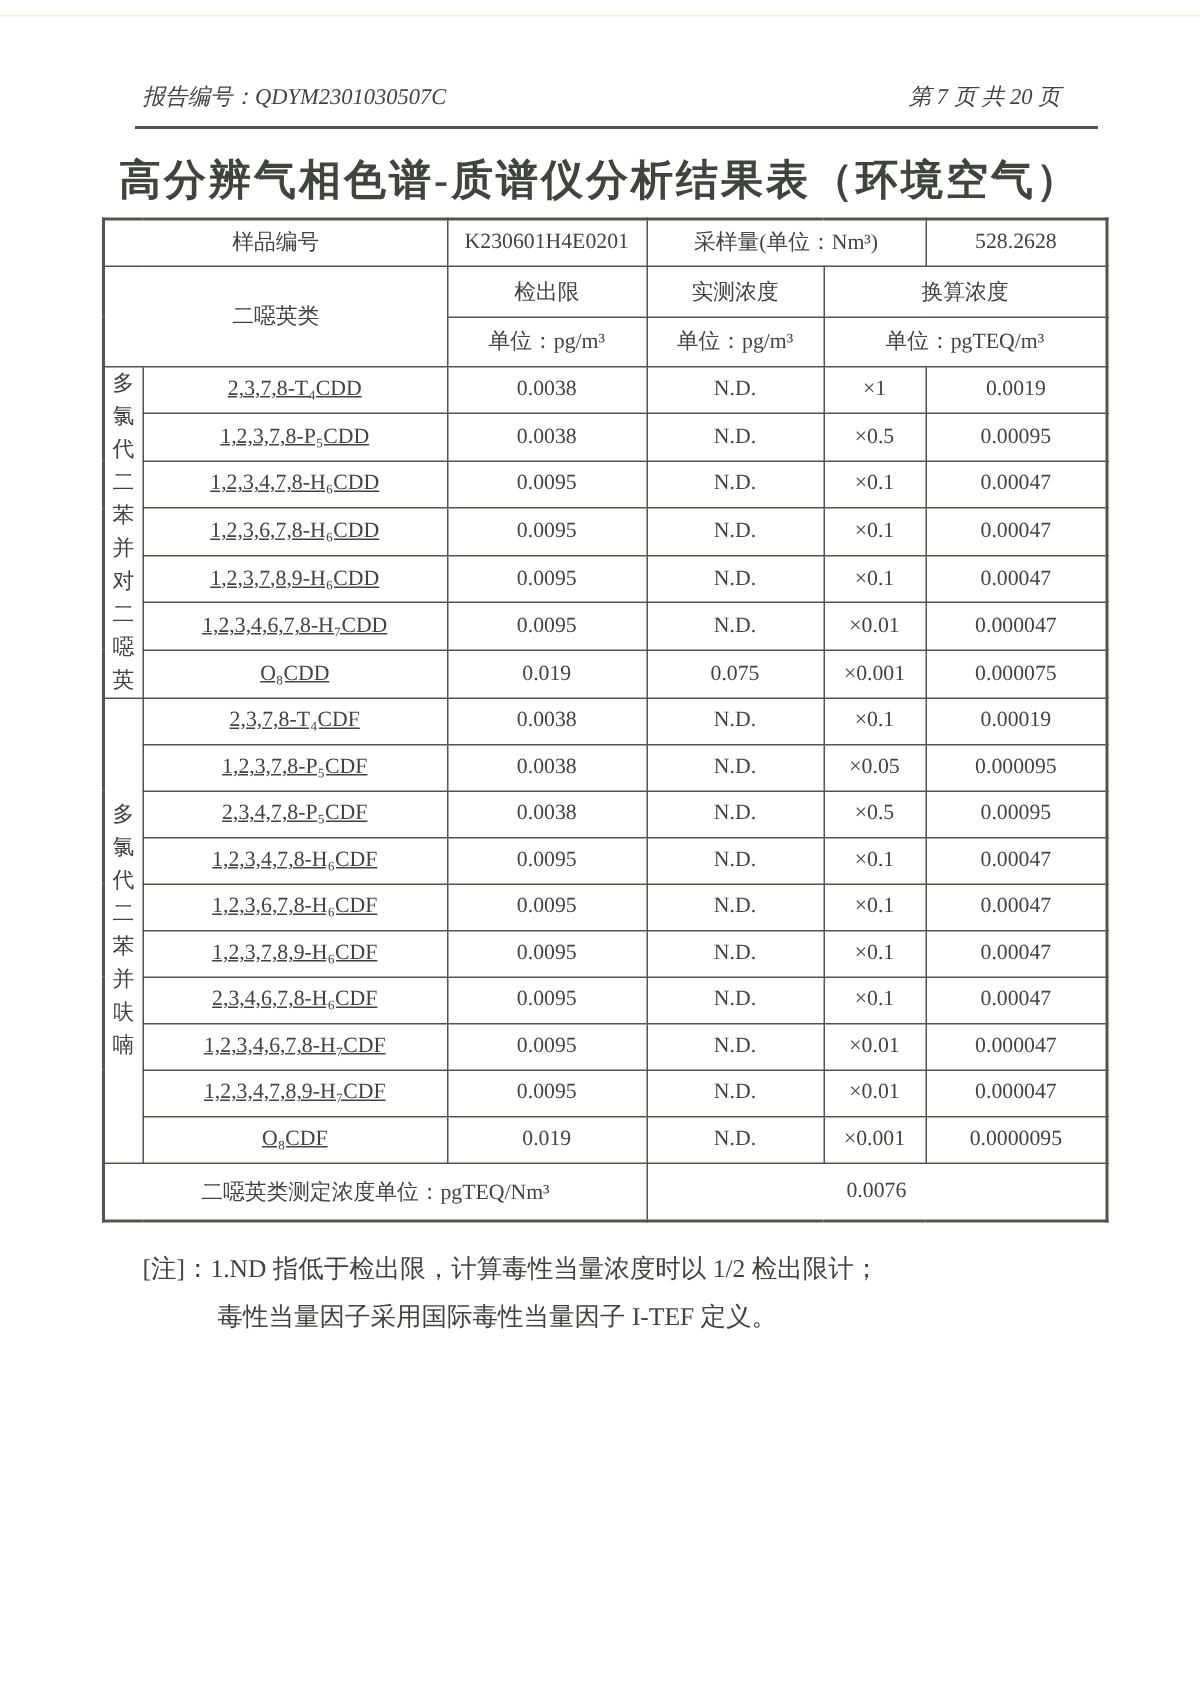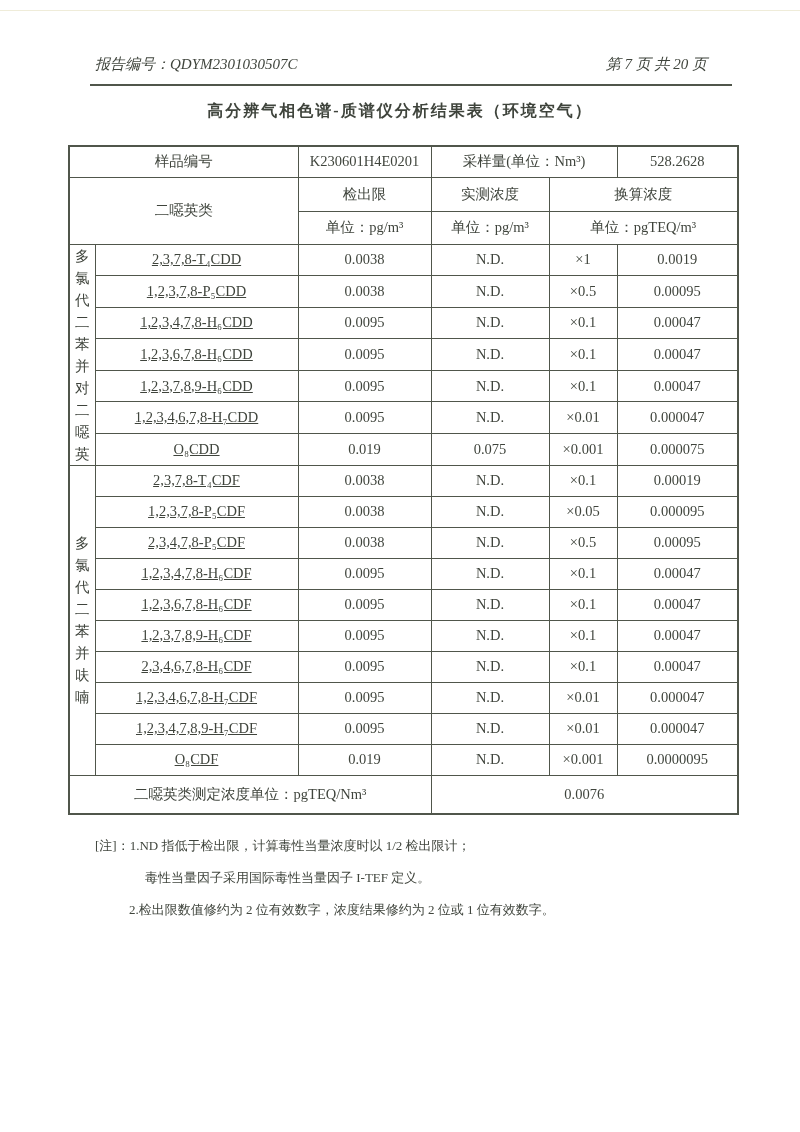--- a/index.html
+++ b/index.html
@@ -20,21 +20,21 @@
   .report-header{
     position:absolute;left:95px;top:55px;width:612px;
     display:flex;justify-content:space-between;align-items:baseline;
     font-size:15px;
     font-style:italic;
   }
   .rule{position:absolute;left:90px;top:84px;width:642px;height:2px;background:var(--line-dark);}
 
   .doc-title{
     position:absolute;left:0;top:101px;width:800px;
-    text-align:center;font-size:16px;font-weight:bold;letter-spacing:2px;
+    text-align:center;font-size:28px;font-weight:bold;letter-spacing:2px;
   }
 
   
   table.results{
     position:absolute;left:68px;top:145px;width:669px;
     border-collapse:collapse;table-layout:fixed;
     border:2px solid var(--line-dark);
   }
   table.results td,table.results th{
     border:1px solid var(--line-dark);
@@ -54,21 +54,21 @@
   tfoot td{border-top:2px solid var(--line-dark);font-size:15px;margin-left:33px;}
   .group-cell{
     font-weight:bold;font-size:15px;line-height:22px;
     word-break:break-all;text-align:center;vertical-align:middle;
     padding:2px 0;border:1px solid var(--line-dark);
   }
   .name-cell{font-size:15px;text-decoration:underline;}
   .factor-cell{font-size:13.5px;}
 
   
-  .notes{position:absolute;left:95px;top:836px;width:620px;font-size:13px;}
+  .notes{position:absolute;left:95px;top:836px;width:620px;font-size:17px;}
   .note-line{margin-bottom:13px;line-height:19px;}
   .note-line:nth-child(2){padding-left:50px;}
   .note-line:nth-child(3){padding-left:34px;}
 </style>
 </head>
 <body>
 
 <div class="scan-edge"></div>
 
 <div class="report-header">
@@ -234,14 +234,13 @@
     <tr>
       <td class="hd" colspan="3">二噁英类测定浓度单位：pgTEQ/Nm³</td>
       <td colspan="3">0.0076</td>
     </tr>
   </tfoot>
 </table>
 
 <div class="notes">
   <div class="note-line">[注]：1.ND 指低于检出限，计算毒性当量浓度时以 1/2 检出限计；</div>
   <div class="note-line">毒性当量因子采用国际毒性当量因子 I-TEF 定义。</div>
-  <div class="note-line">2.检出限数值修约为 2 位有效数字，浓度结果修约为 2 位或 1 位有效数字。</div>
 </div>
 
 </body></html>

